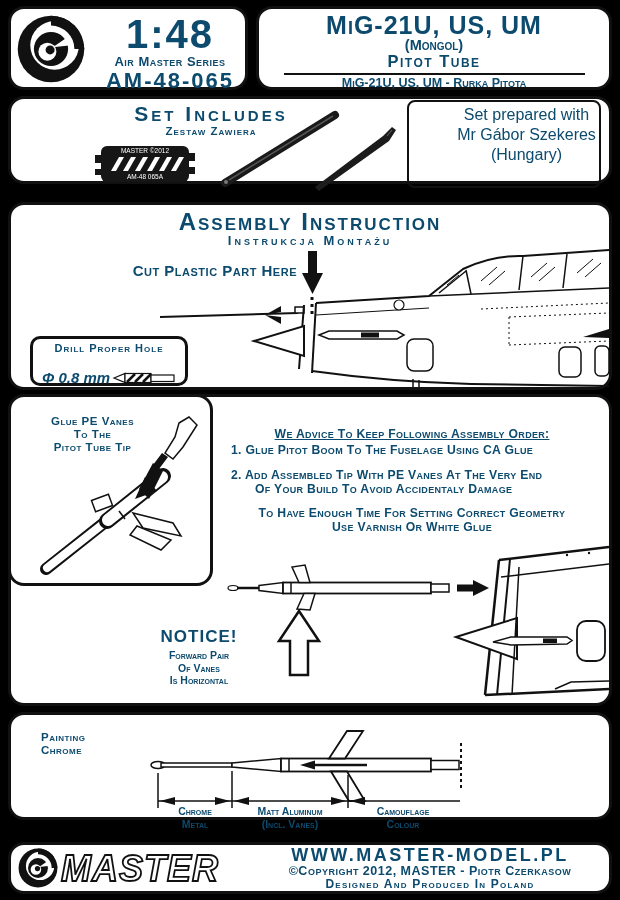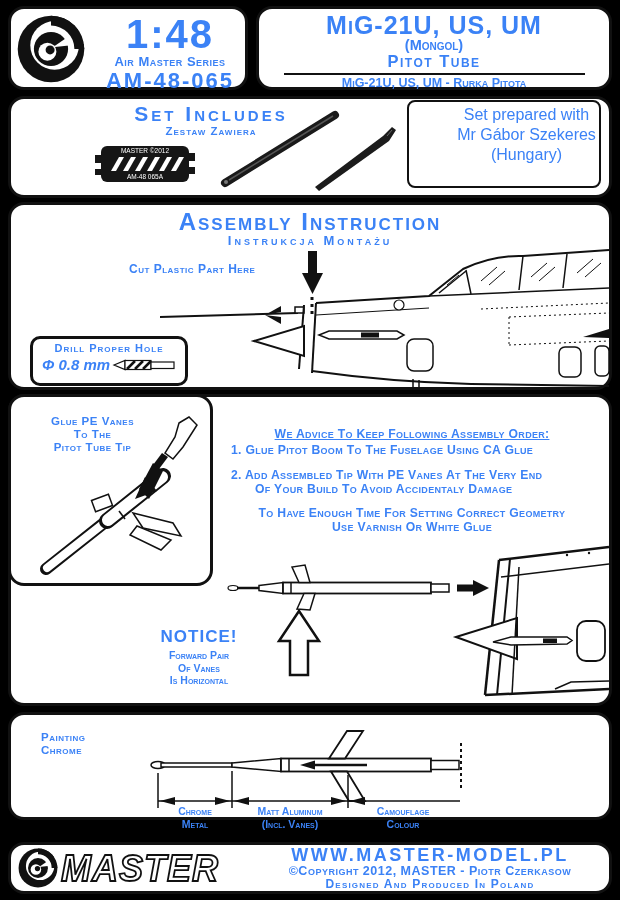--- a/index.html
+++ b/index.html
@@ -1,17 +1,17 @@
 <!DOCTYPE html>
 <html><head>
 <meta charset="utf-8">
 <style>
   html,body{margin:0;padding:0;background:#000;}
   #page{position:relative;width:620px;height:900px;background:#000;overflow:hidden;
-        font-family:"Liberation Sans",sans-serif;color:#3b82f6;}
+        font-family:"Liberation Sans",sans-serif;color:#0c4a6e;}
   .box{position:absolute;background:#fff;border:3px solid #111;border-radius:16px;box-sizing:border-box;}
   .abs{position:absolute;}
   .sc{font-variant-caps:small-caps;font-weight:bold;}
   .ctr{text-align:center;}
   svg{display:block;}
   .ln{stroke:#111;fill:none;}
   .wf{fill:#fff;stroke:#111;}
 </style>
 </head>
 <body>
@@ -36,21 +36,21 @@
   </div>
 
   <div class="box" style="left:256px;top:6px;width:356px;height:84px;padding-top:3px;">
     <div class="sc ctr" style="font-size:25px;letter-spacing:1px;line-height:26px;">MiG-21U, US, UM</div>
     <div class="sc ctr" style="font-size:14.5px;line-height:15px;">(Mongol)</div>
     <div class="sc ctr" style="font-size:16.5px;letter-spacing:1.5px;line-height:17px;">Pitot Tube</div>
     <div style="border-top:2px solid #111;width:86%;margin:3px auto 2px auto;"></div>
     <div class="sc ctr" style="font-size:12.5px;line-height:13px;">MiG-21U, US, UM - Rurka Pitota</div>
   </div>
 
-  <div class="box" style="left:8px;top:96px;width:604px;height:102px;">
+  <div class="box" style="left:8px;top:96px;width:604px;height:88px;">
     <div class="abs ctr" style="left:40px;top:3px;width:320px;">
       <div class="sc" style="font-size:21px;letter-spacing:3px;line-height:23px;">Set Includes</div>
       <div class="sc" style="font-size:11.5px;letter-spacing:1px;line-height:13px;">Zestaw Zawiera</div>
     </div>
 
     <svg class="abs" style="left:84px;top:44px;" width="100" height="42" viewBox="0 0 100 42">
       <rect x="6" y="3" width="88" height="36" rx="6" fill="#161616"></rect>
       <rect x="0" y="12" width="8" height="8" fill="#161616"></rect>
       <rect x="0" y="26" width="8" height="6" fill="#161616"></rect>
       <rect x="92" y="10" width="8" height="8" fill="#161616"></rect>
@@ -115,25 +115,25 @@
       <rect x="584" y="141" width="14" height="30" rx="5" class="wf" stroke-width="1.5"></rect>
       <path d="M470,104 L598,98" class="ln" stroke-width="1" stroke-dasharray="2,3"></path>
       <path d="M498,112 L598,108 M498,112 L498,140 M498,140 L598,136" class="ln" stroke-width="1" stroke-dasharray="2,3"></path>
       <path d="M572,132 L598,124 L598,133 Z" fill="#111"></path>
 
       <rect x="297" y="46" width="9" height="22" fill="#111"></rect>
       <path d="M291,68 L312,68 L301.5,89 Z" fill="#111"></path>
       <line x1="301" y1="92" x2="301" y2="110" stroke="#111" stroke-width="3" stroke-dasharray="3,4"></line>
     </svg>
 
-    <div class="abs sc" style="left:118px;top:57px;width:168px;font-size:12px;letter-spacing:0.5px;">Cut Plastic Part Here</div>
+    <div class="abs sc" style="left:118px;top:57px;width:168px;text-align:right;font-size:15px;letter-spacing:0.5px;">Cut Plastic Part Here</div>
 
     <div class="abs" style="left:19px;top:131px;width:158px;height:50px;border:3px solid #111;border-radius:10px;box-sizing:border-box;text-align:center;">
       <div class="sc" style="font-size:11px;letter-spacing:1px;margin-top:3px;">Drill Proper Hole</div>
-      <div style="display:flex;align-items:center;justify-content:center;gap:2px;margin-top:2px;">
+      <div style="display:flex;align-items:center;justify-content:center;gap:2px;margin-top:15px;">
         <span style="font-size:15px;font-style:italic;font-weight:bold;">Φ 0.8 mm</span>
         <svg width="64" height="14" viewBox="0 0 64 14">
           <path d="M2,7 L13,2.5 L13,11.5 Z" class="wf" stroke-width="1.2"></path>
           <rect x="13" y="2.5" width="26" height="9" class="wf" stroke-width="1.2"></rect>
           <path d="M15,11 L23,3 M23,11 L31,3 M31,11 L39,3" class="ln" stroke-width="2.5"></path>
           <rect x="39" y="4" width="23" height="6.5" class="wf" stroke-width="1.2"></rect>
         </svg>
       </div>
     </div>
   </div>

